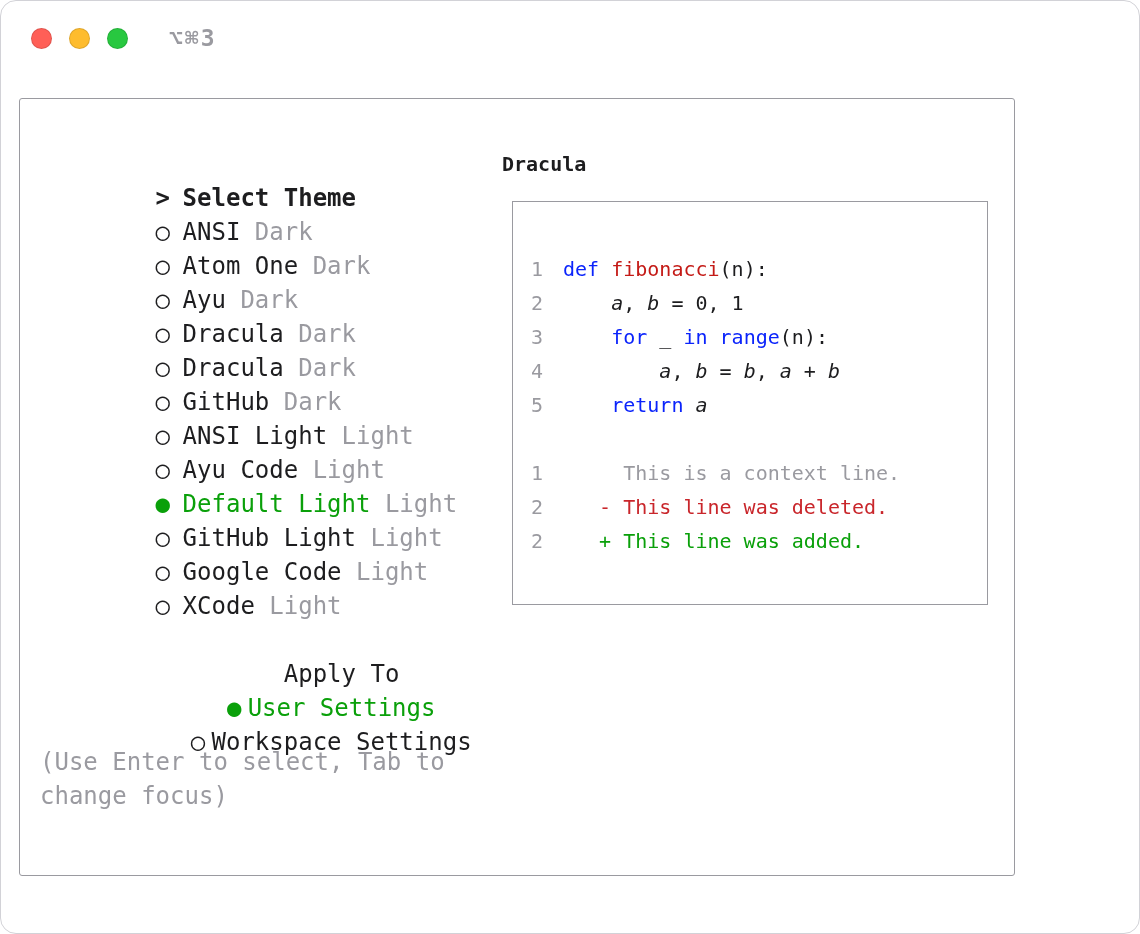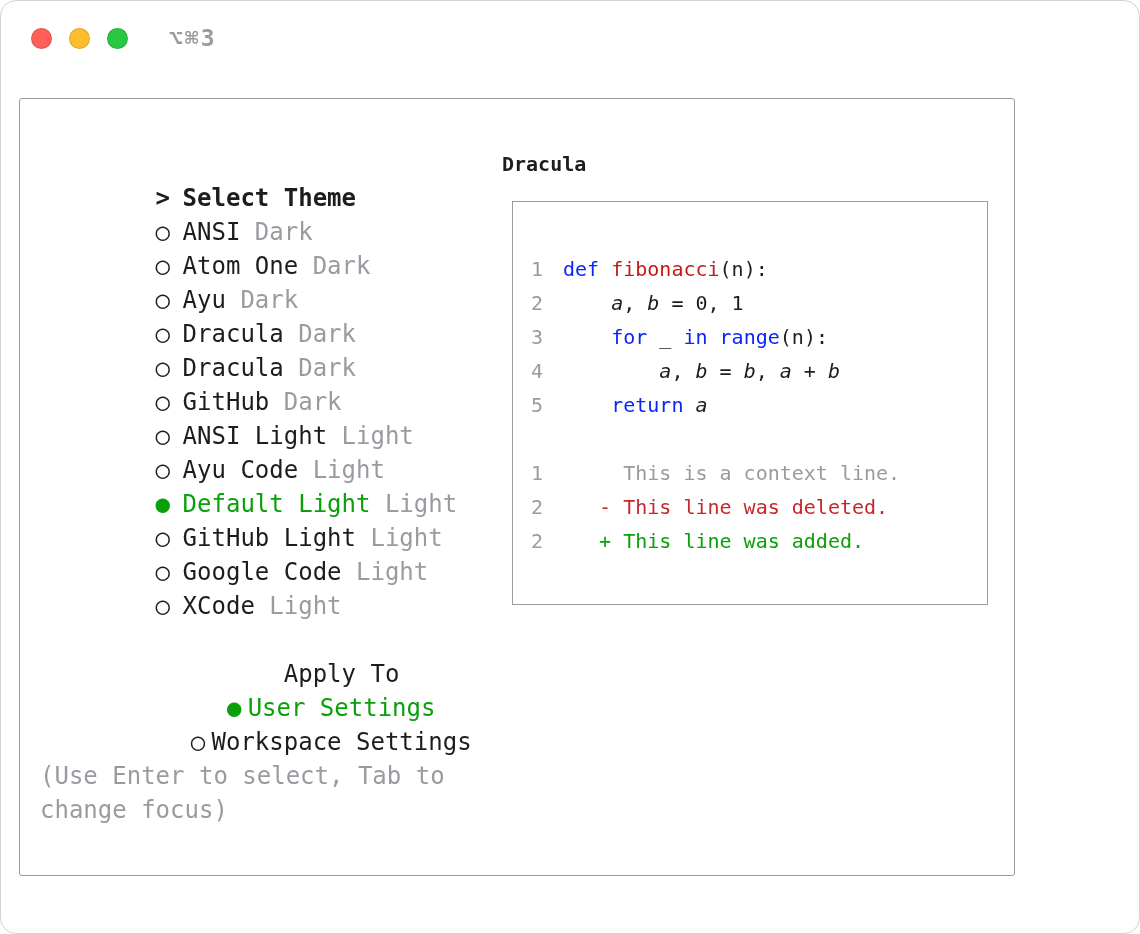--- a/index.html
+++ b/index.html
@@ -27,21 +27,21 @@
   .left-col { position:absolute; left:20px; top:48px; font-size:24px; }
   .line { height:34px; line-height:34px; white-space:pre; }
   .sect-title { font-weight:bold; }
   .prefix { display:inline-block; width:27px; }
   .radio  { display:inline-block; width:27px; color:var(--text); }
   .t-variant { color:var(--muted); }
   .selected .radio,
   .selected .t-name,
   .selected .opt-label { color:var(--green); }
   .apply-block { margin-top:34px;text-align:center; }
-  .hint-block  { margin-top:34px; color:var(--muted); }
+  .hint-block  { margin-top:20px; color:var(--muted); }
 
   .preview-title { position:absolute; left:482px; top:48px; font-size:20px; line-height:34px; font-weight:bold; }
   .preview-box {
     position:absolute; left:492px; top:102px; width:476px; height:404px;
     border:1.5px solid var(--border); background:#fff;
     padding:50px 0 0 18px;
   }
   .code-line { height:34px; line-height:34px; font-size:20px; white-space:pre; }
   .lnum { display:inline-block; width:12px; margin-right:20px; color:var(--muted); text-align:right; }
 

